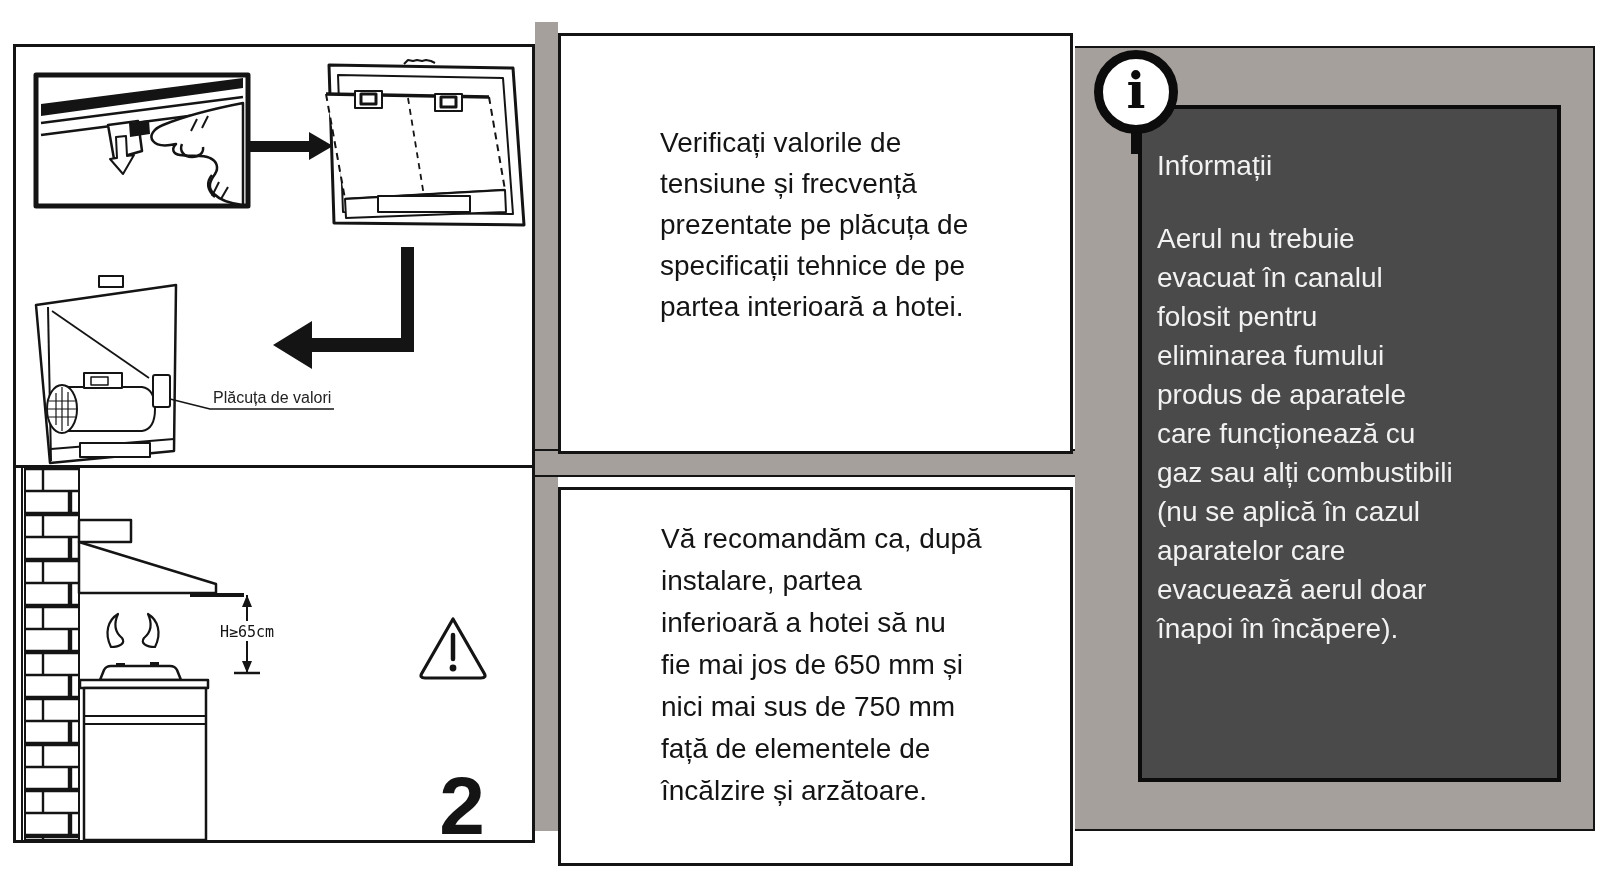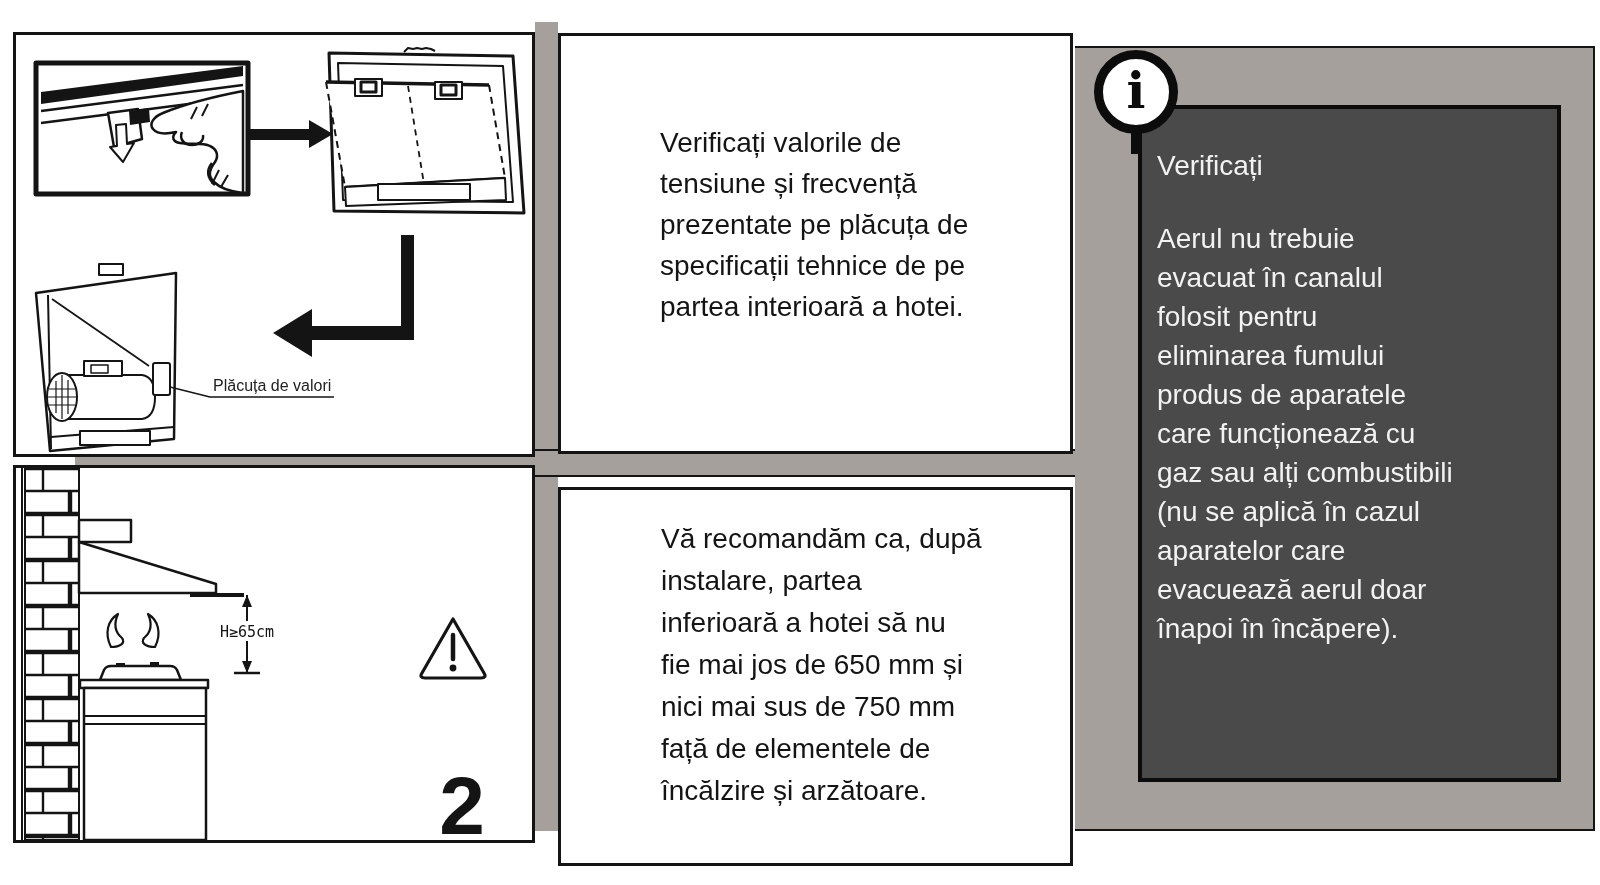--- a/index.html
+++ b/index.html
@@ -8,21 +8,21 @@
 
   
   .gutter-v { position:absolute; left:535px; top:22px; width:23px; height:809px; background:#a6a09d; }
   .band-h   { position:absolute; left:75px; top:449px; width:1000px; height:28px; background:#a6a09d;
               border-top:2px solid #141414; border-bottom:2px solid #141414; box-sizing:border-box; }
   .gray-area{ position:absolute; left:1075px; top:46px; width:520px; height:785px; background:#a6a09d;
               border:2px solid #141414; border-left:none; box-sizing:border-box; }
 
   
   .panel { position:absolute; background:#fff; border:3px solid #141414; box-sizing:border-box;margin-top:10px; }
-  .panel-tl { left:13px;  top:22px;  width:522px; height:425px; }
+  .panel-tl { left:13px;  top:34px;  width:522px; height:425px; }
   .panel-tm { left:558px; top:23px;  width:515px; height:421px; }
   .panel-bl { left:13px;  top:455px; width:522px; height:378px; }
   .panel-bm { left:558px; top:477px; width:515px; height:379px; }
   .panel svg { position:absolute; left:0; top:0; }
 
   .body-text { margin:0; font-size:28px; color:#141414; white-space:pre-line; }
   .panel-tm .body-text { padding:86px 20px 0 99px;  line-height:41px; }
   .panel-bm .body-text { padding:28px 20px 0 100px; line-height:42px; }
 
   
@@ -181,21 +181,21 @@
     <p class="body-text">Vă recomandăm ca, după
 instalare, partea
 inferioară a hotei să nu
 fie mai jos de 650 mm și
 nici mai sus de 750 mm
 față de elementele de
 încălzire și arzătoare.</p>
   </div>
 
   <div class="info-panel">
-    <div class="info-title">Verificați</div>
+    <div class="info-title">Informații</div>
     <div class="info-body">Aerul nu trebuie
 evacuat în canalul
 folosit pentru
 eliminarea fumului
 produs de aparatele
 care funcționează cu
 gaz sau alți combustibili
 (nu se aplică în cazul
 aparatelor care
 evacuează aerul doar

